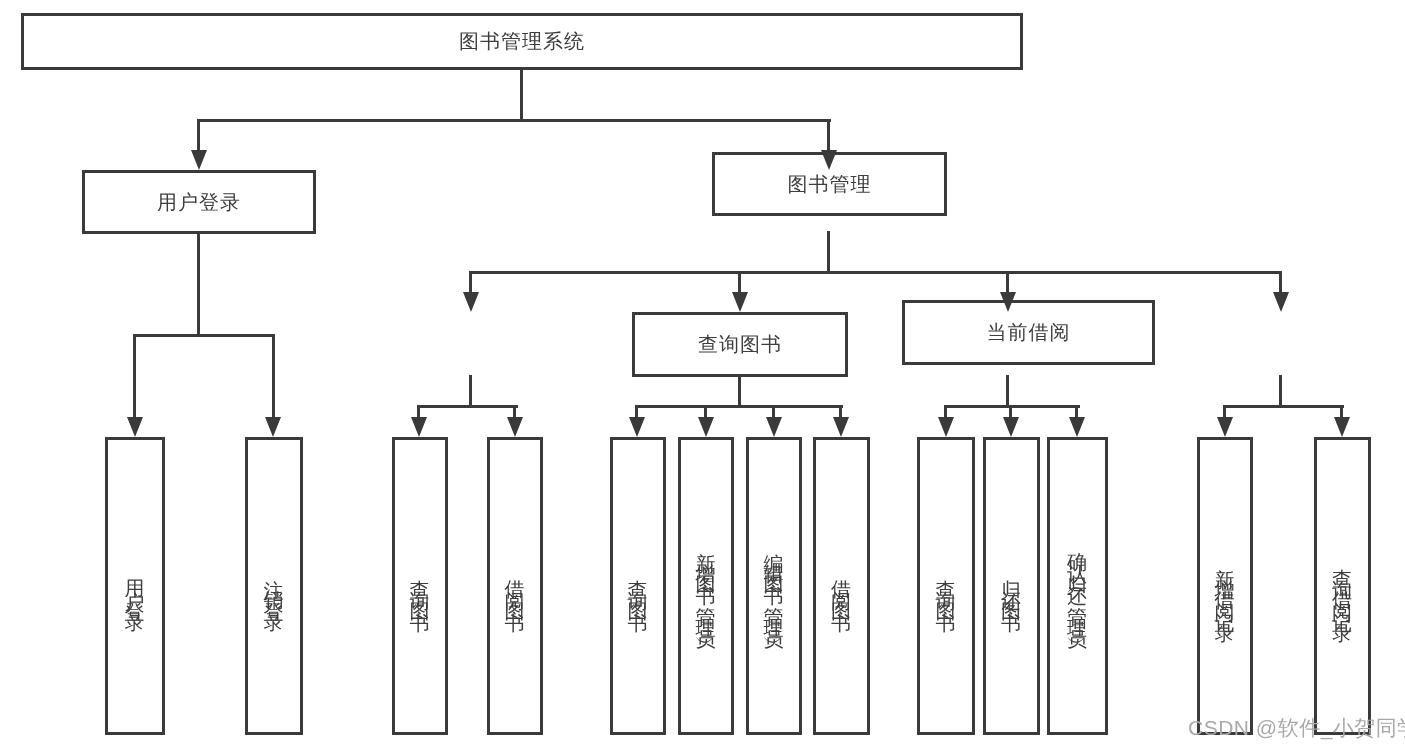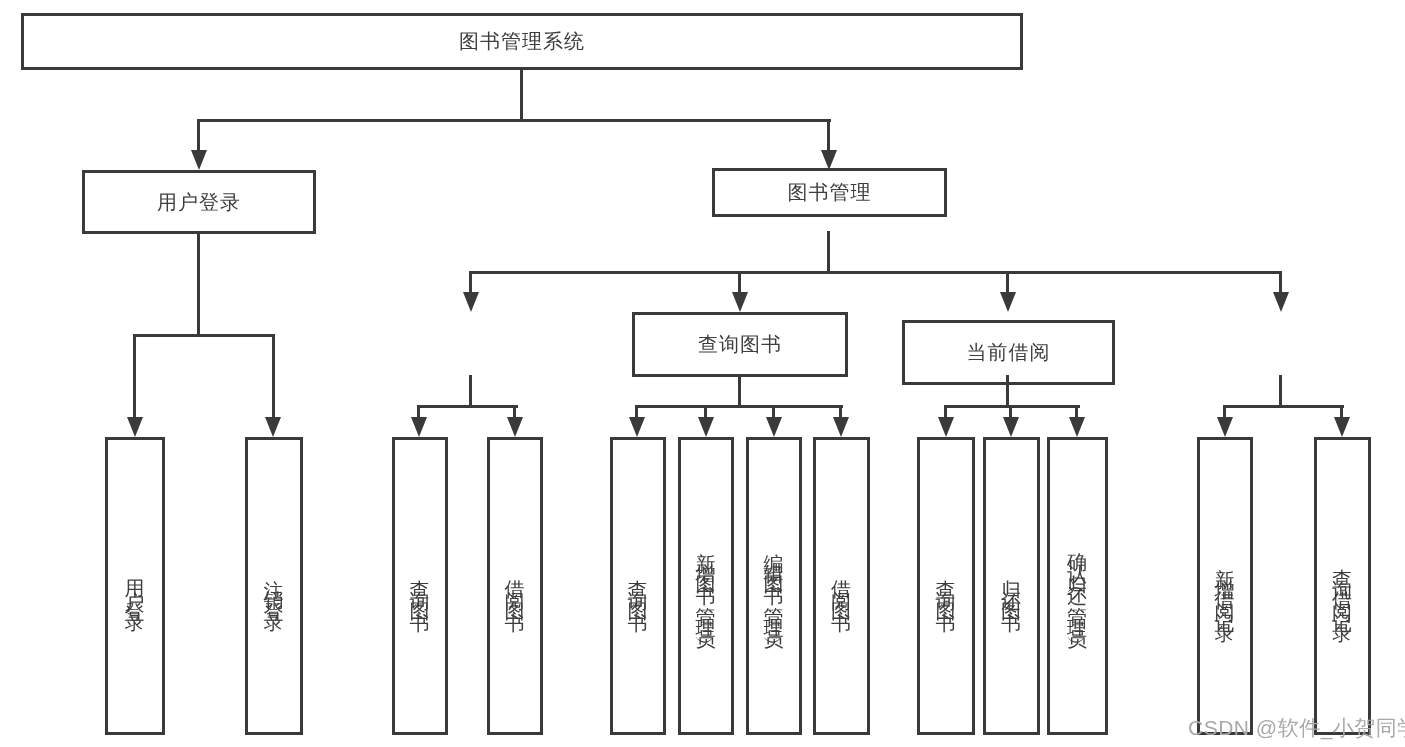--- a/index.html
+++ b/index.html
@@ -40,24 +40,24 @@
   }
 </style>
 </head>
 <body>
 
 <div class="canvas">
 
   <div class="box hbox" style="left:21px;top:13px;width:1002px;height:57px">图书管理系统</div>
 
   <div class="box hbox" style="left:82px;top:170px;width:234px;height:64px">用户登录</div>
-  <div class="box hbox" style="left:712px;top:168px;width:235px;height:49px">图书管理</div>
+  <div class="box hbox" style="left:712px;top:152px;width:235px;height:64px">图书管理</div>
 
   <div class="box hbox" style="left:632px;top:312px;width:216px;height:65px">查询图书</div>
-  <div class="box hbox" style="left:902px;top:320px;width:213px;height:65px">当前借阅</div>
+  <div class="box hbox" style="left:902px;top:300px;width:253px;height:65px">当前借阅</div>
 
   <div class="box leaf" style="left:105px;top:437px;width:60px;height:298px">
     <span class="vtext">用户登录</span>
     </div>
   <div class="box leaf" style="left:245px;top:437px;width:58px;height:298px">
     <span class="vtext">注销登录</span>
     </div>
 
   <div class="box leaf" style="left:392px;top:437px;width:56px;height:298px">
     <span class="vtext">查询图书</span>

